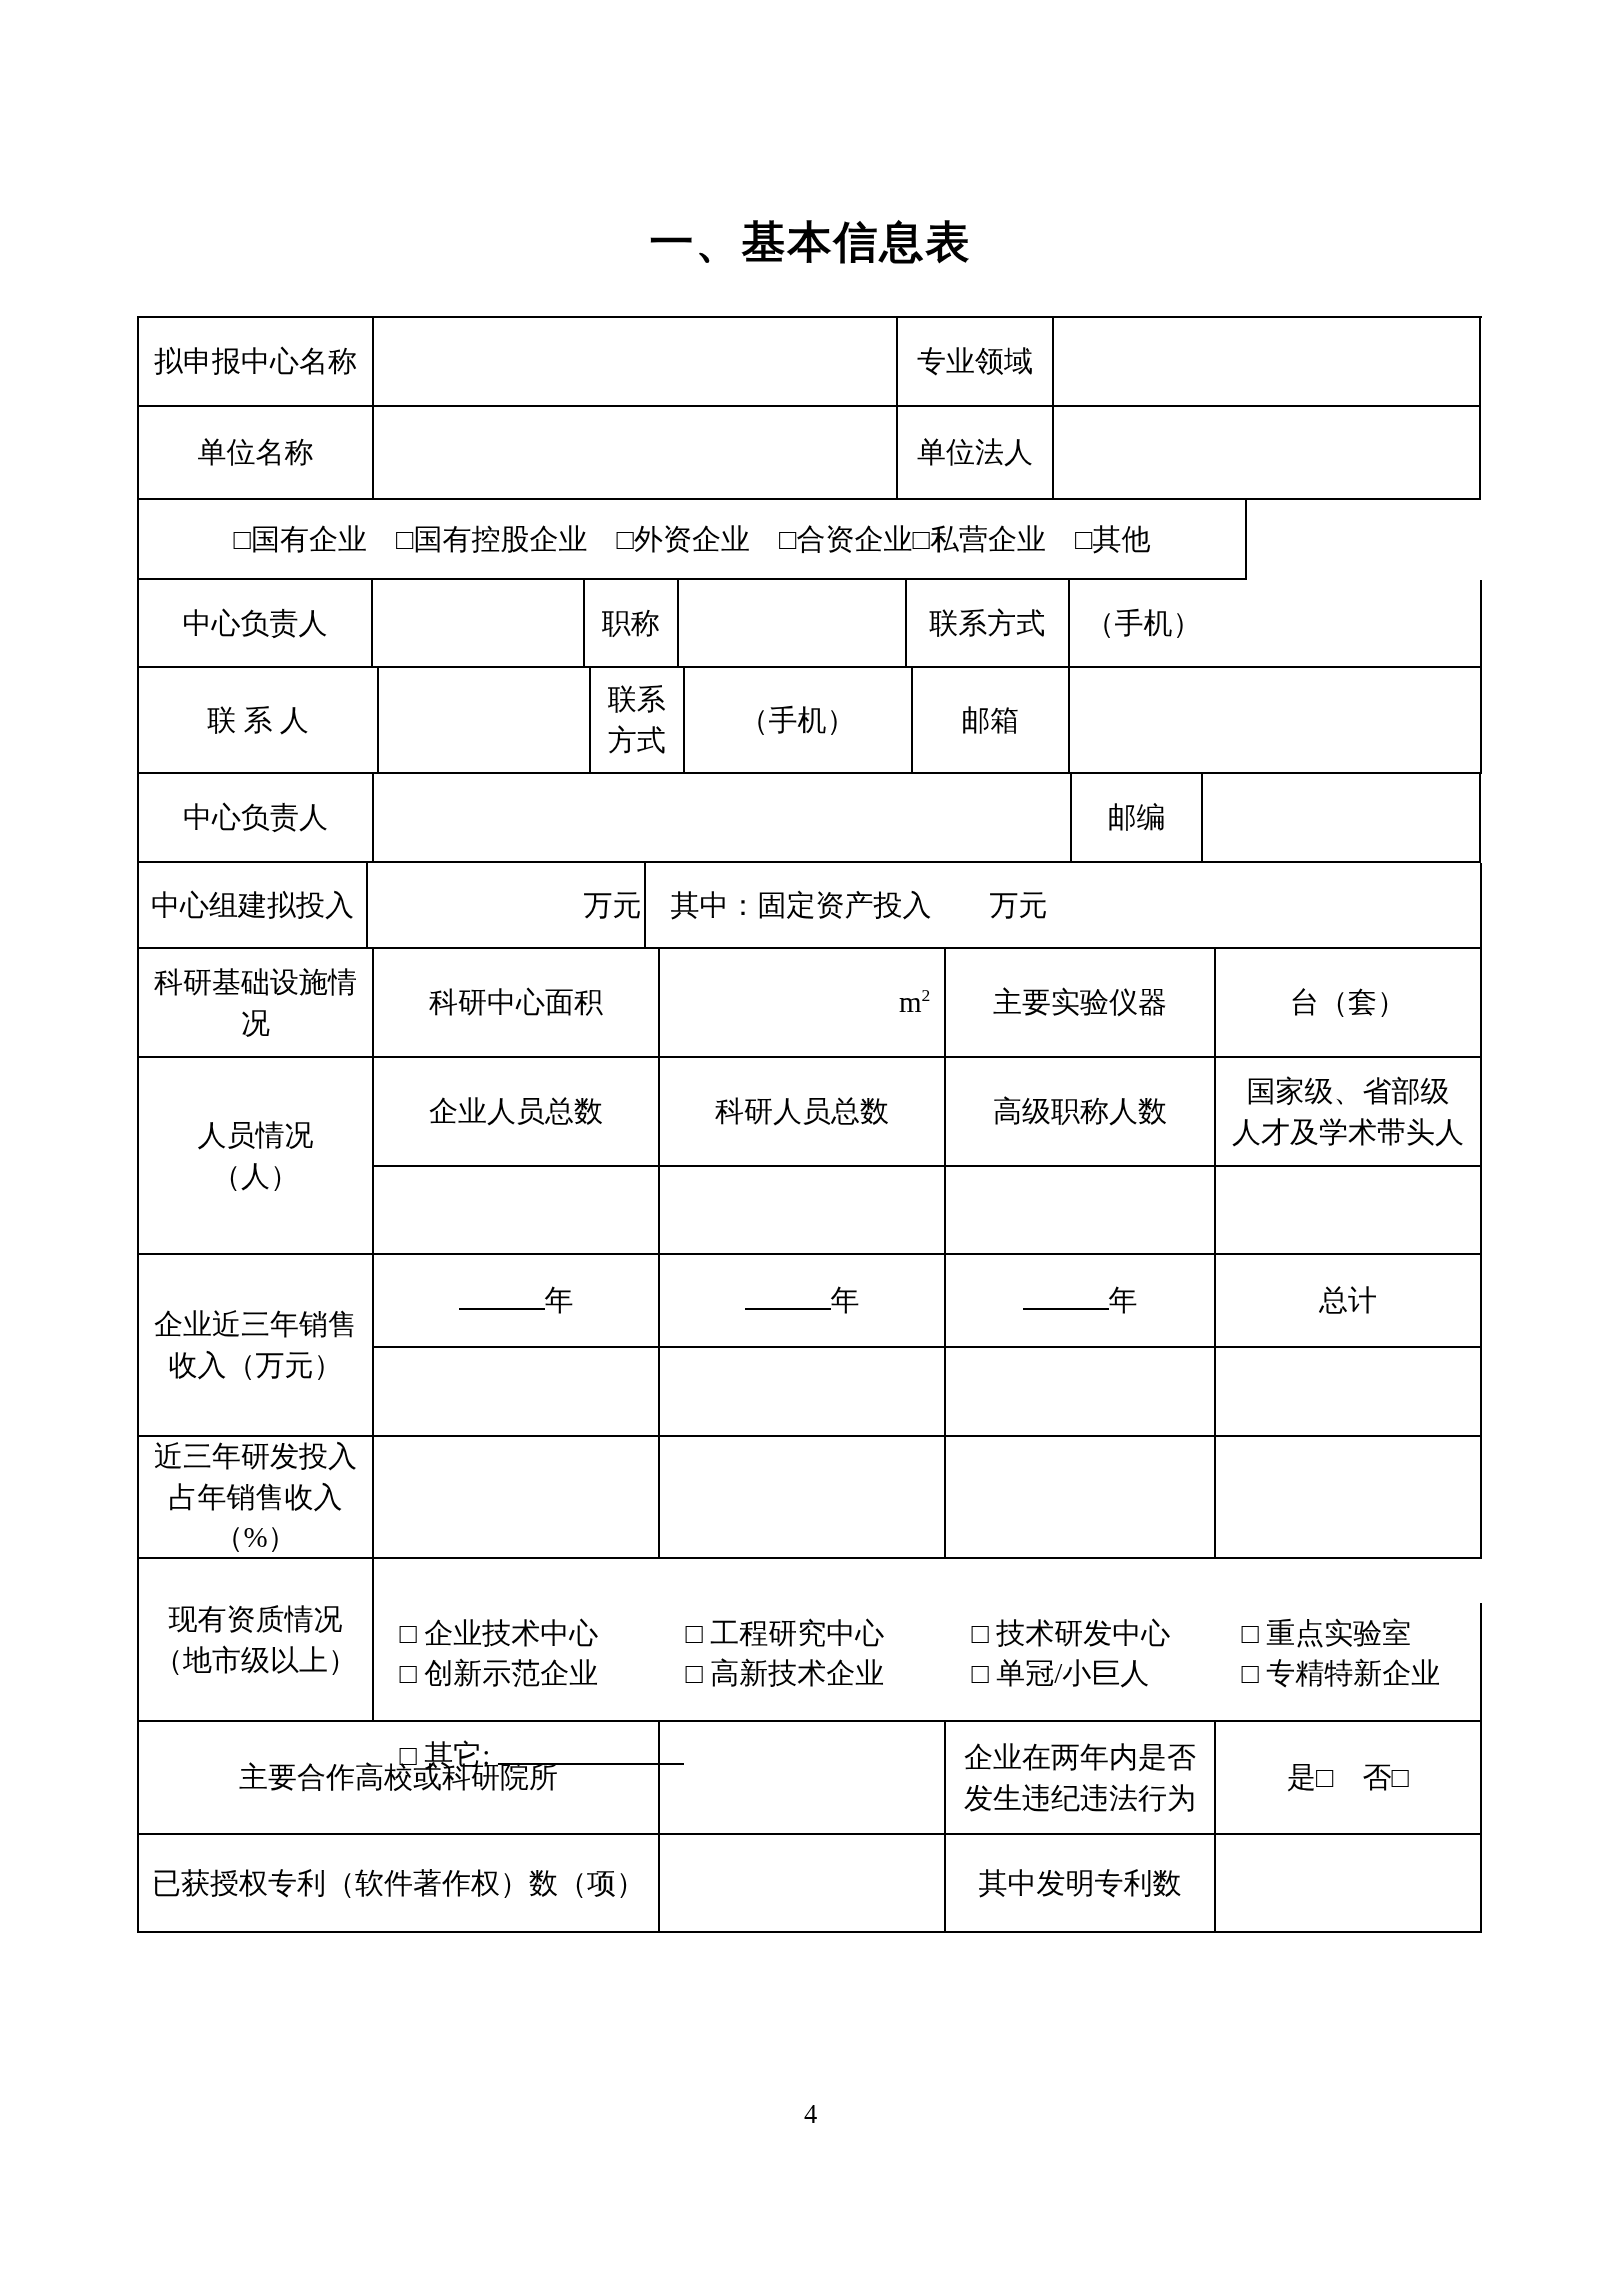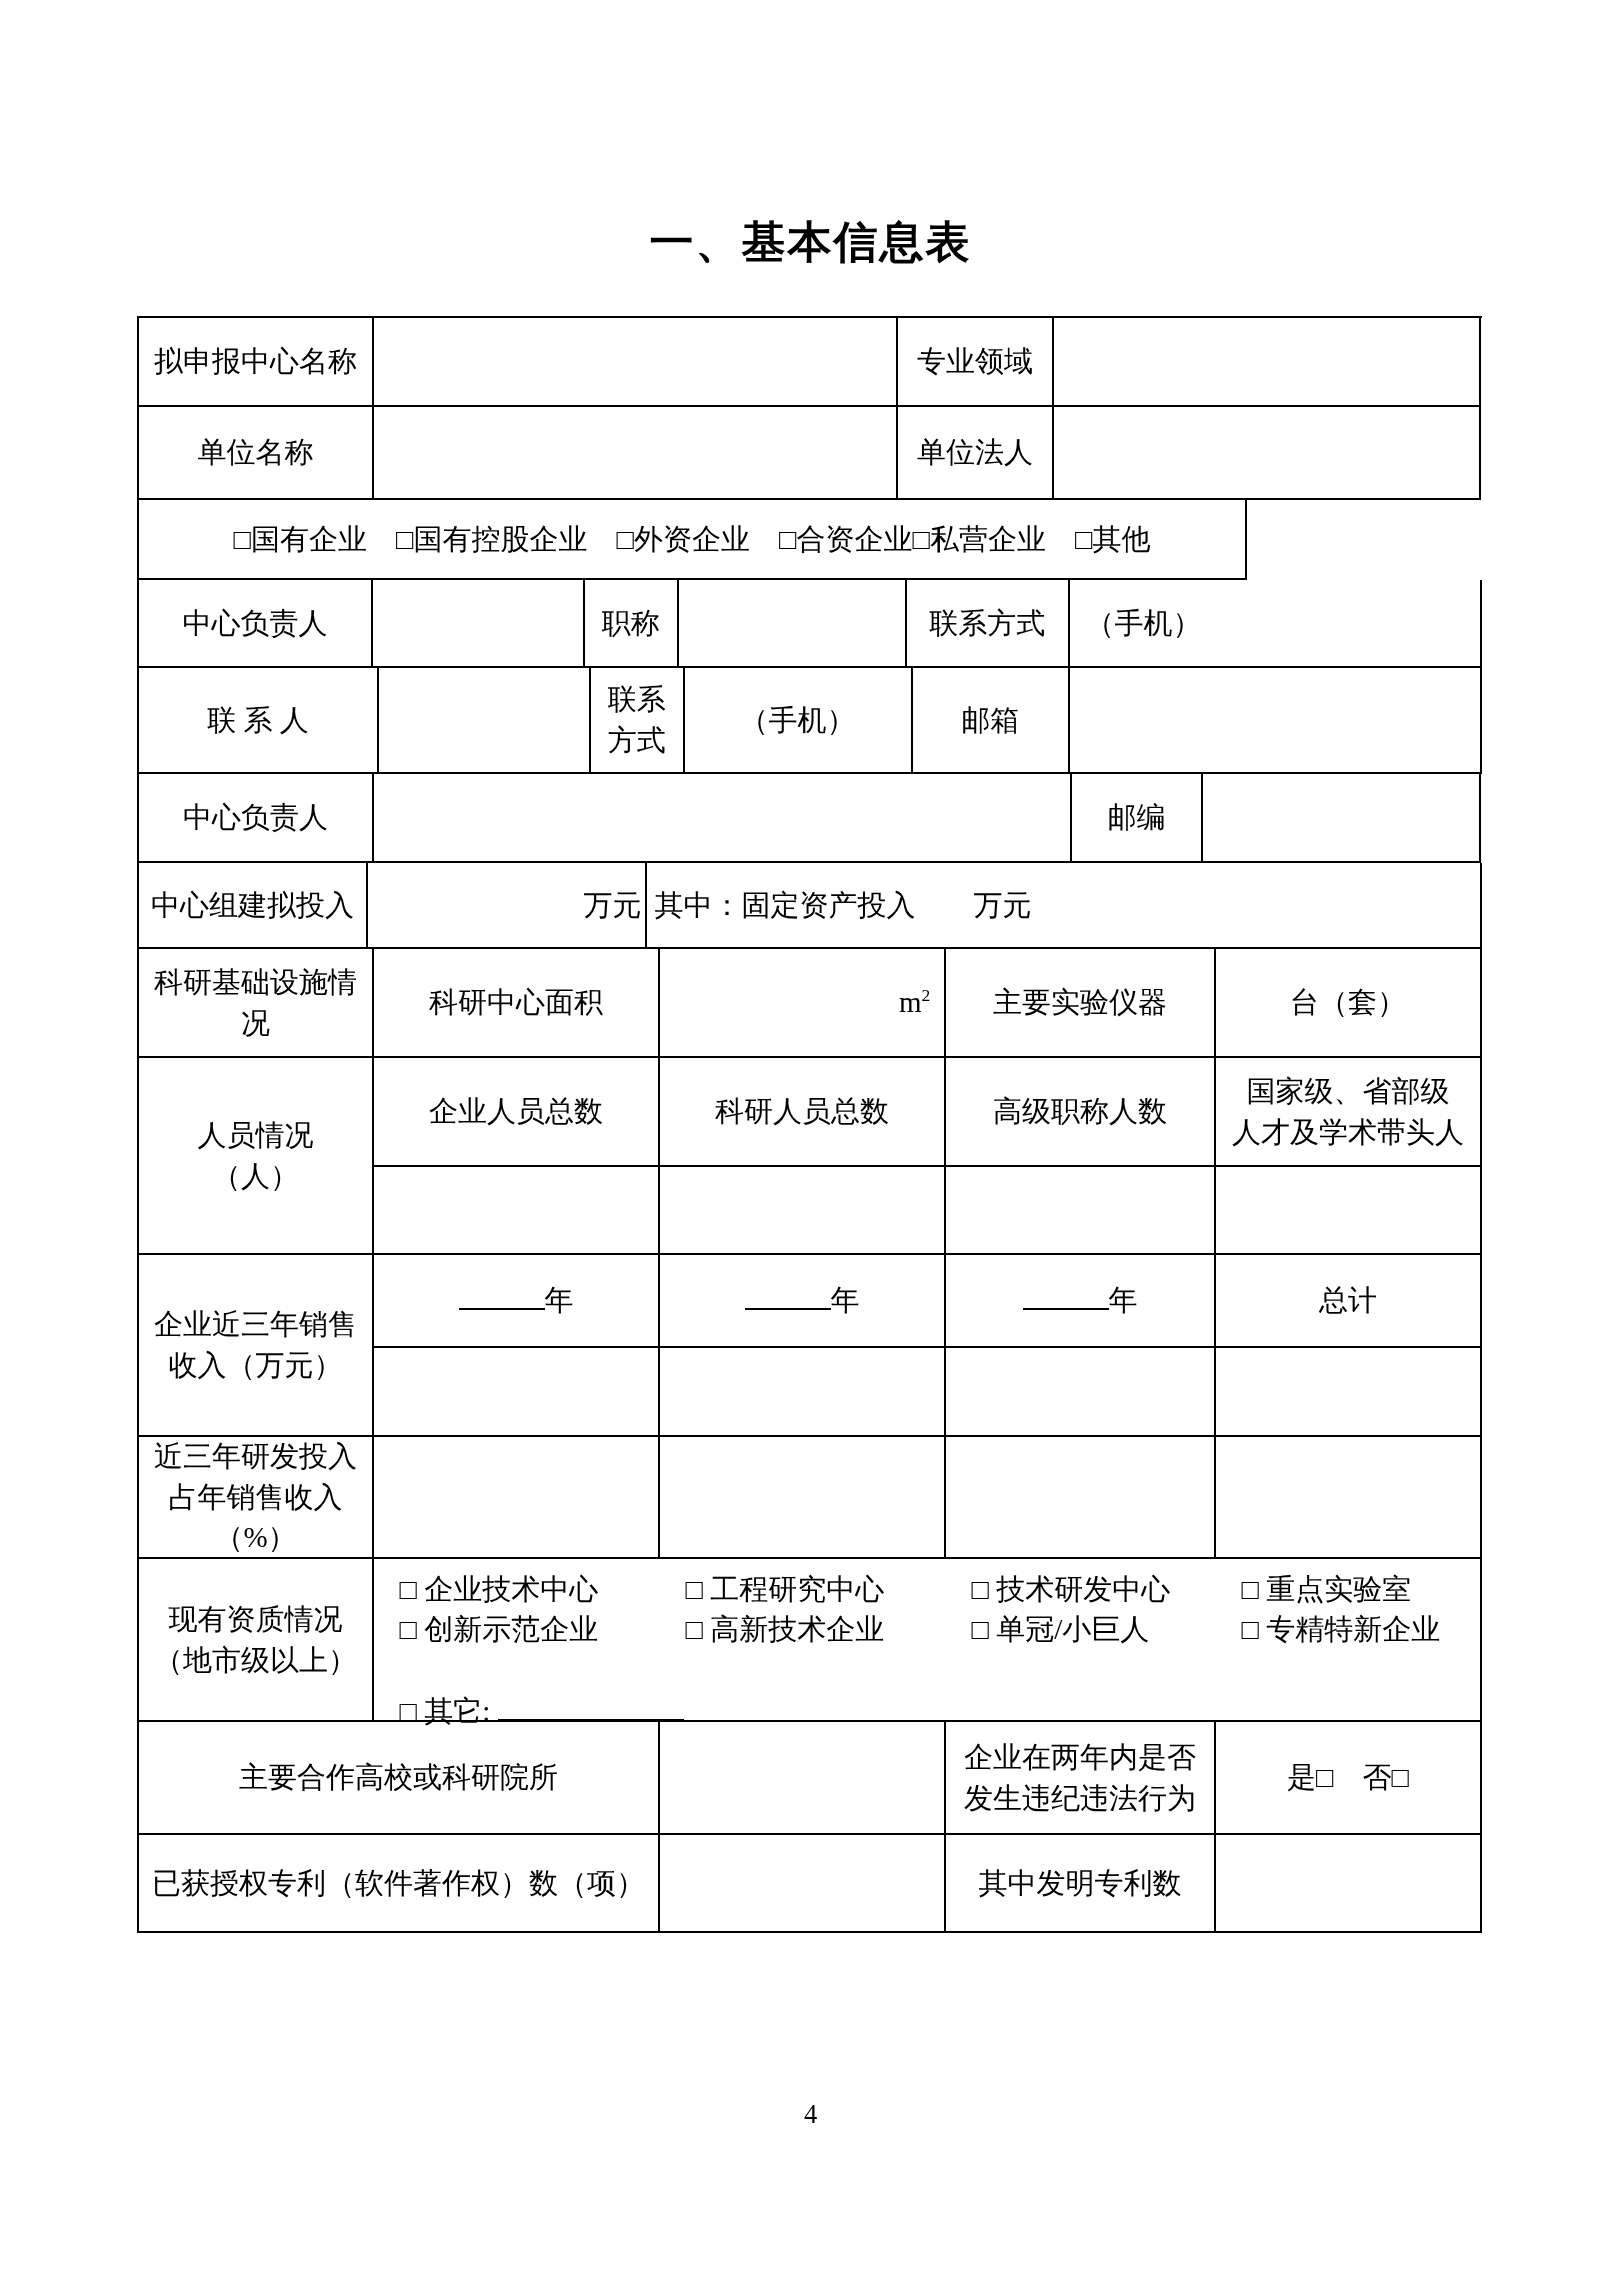--- a/index.html
+++ b/index.html
@@ -34,21 +34,21 @@
   .c.left{justify-content:flex-start;text-align:left;}
   .c.right{justify-content:flex-end;text-align:right;}
   .grp{display:flex;flex-direction:column;box-sizing:border-box;}
   .inner{width:100%;}
   .bl{display:inline-block;height:5.9px;border-bottom:2px solid #000;}
   .w88{width:86px;}
   .w190{width:186px;}
   sup{font-size:17.6px;line-height:0;}
   .qualcell{
     flex-direction:column;align-items:stretch;justify-content:space-between;
-    padding:9.8px 0 9.8px 11.8px;text-align:left;
+    padding:9.8px 0 9.8px 11.8px;text-align:left;margin-top:44px;
   }
   .qline{display:flex;}
   .qline .qi{box-sizing:border-box;padding-left:13.7px;white-space:pre;}
   .qi.q1,.qi.q2{width:286px;}
   .qi.q3{width:270px;}
   .qother{padding-left:13.7px;}
   .pageno{
     position:absolute;top:2099px;left:0;width:100%;
     text-align:center;font-size:26.5px;
   }
@@ -102,21 +102,21 @@
     <div class="row" style="height:89px">
       <div class="c" style="width:235px">中心负责人</div>
       <div class="c" style="width:698px"></div>
       <div class="c" style="width:131px">邮编</div>
       <div class="c" style="width:278px"></div>
     </div>
 
     <div class="row" style="height:86px">
       <div class="c" style="width:235px">中心组建拟投入</div>
       <div class="c right" style="width:286px;padding-right:3px">万元</div>
-      <div class="c left" style="width:858px;padding-left:8px">其中：固定资产投入　　万元</div>
+      <div class="c left" style="width:858px;padding-left:24px">其中：固定资产投入　　万元</div>
     </div>
 
     <div class="row" style="height:109px">
       <div class="c" style="width:235px">科研基础设施情
 况</div>
       <div class="c" style="width:286px">科研中心面积</div>
       <div class="c right" style="width:286px;padding-right:13.7px">
         <div class="inner" style="text-align:right"><span>m</span><sup>2</sup></div>
       </div>
       <div class="c" style="width:270px">主要实验仪器</div>

